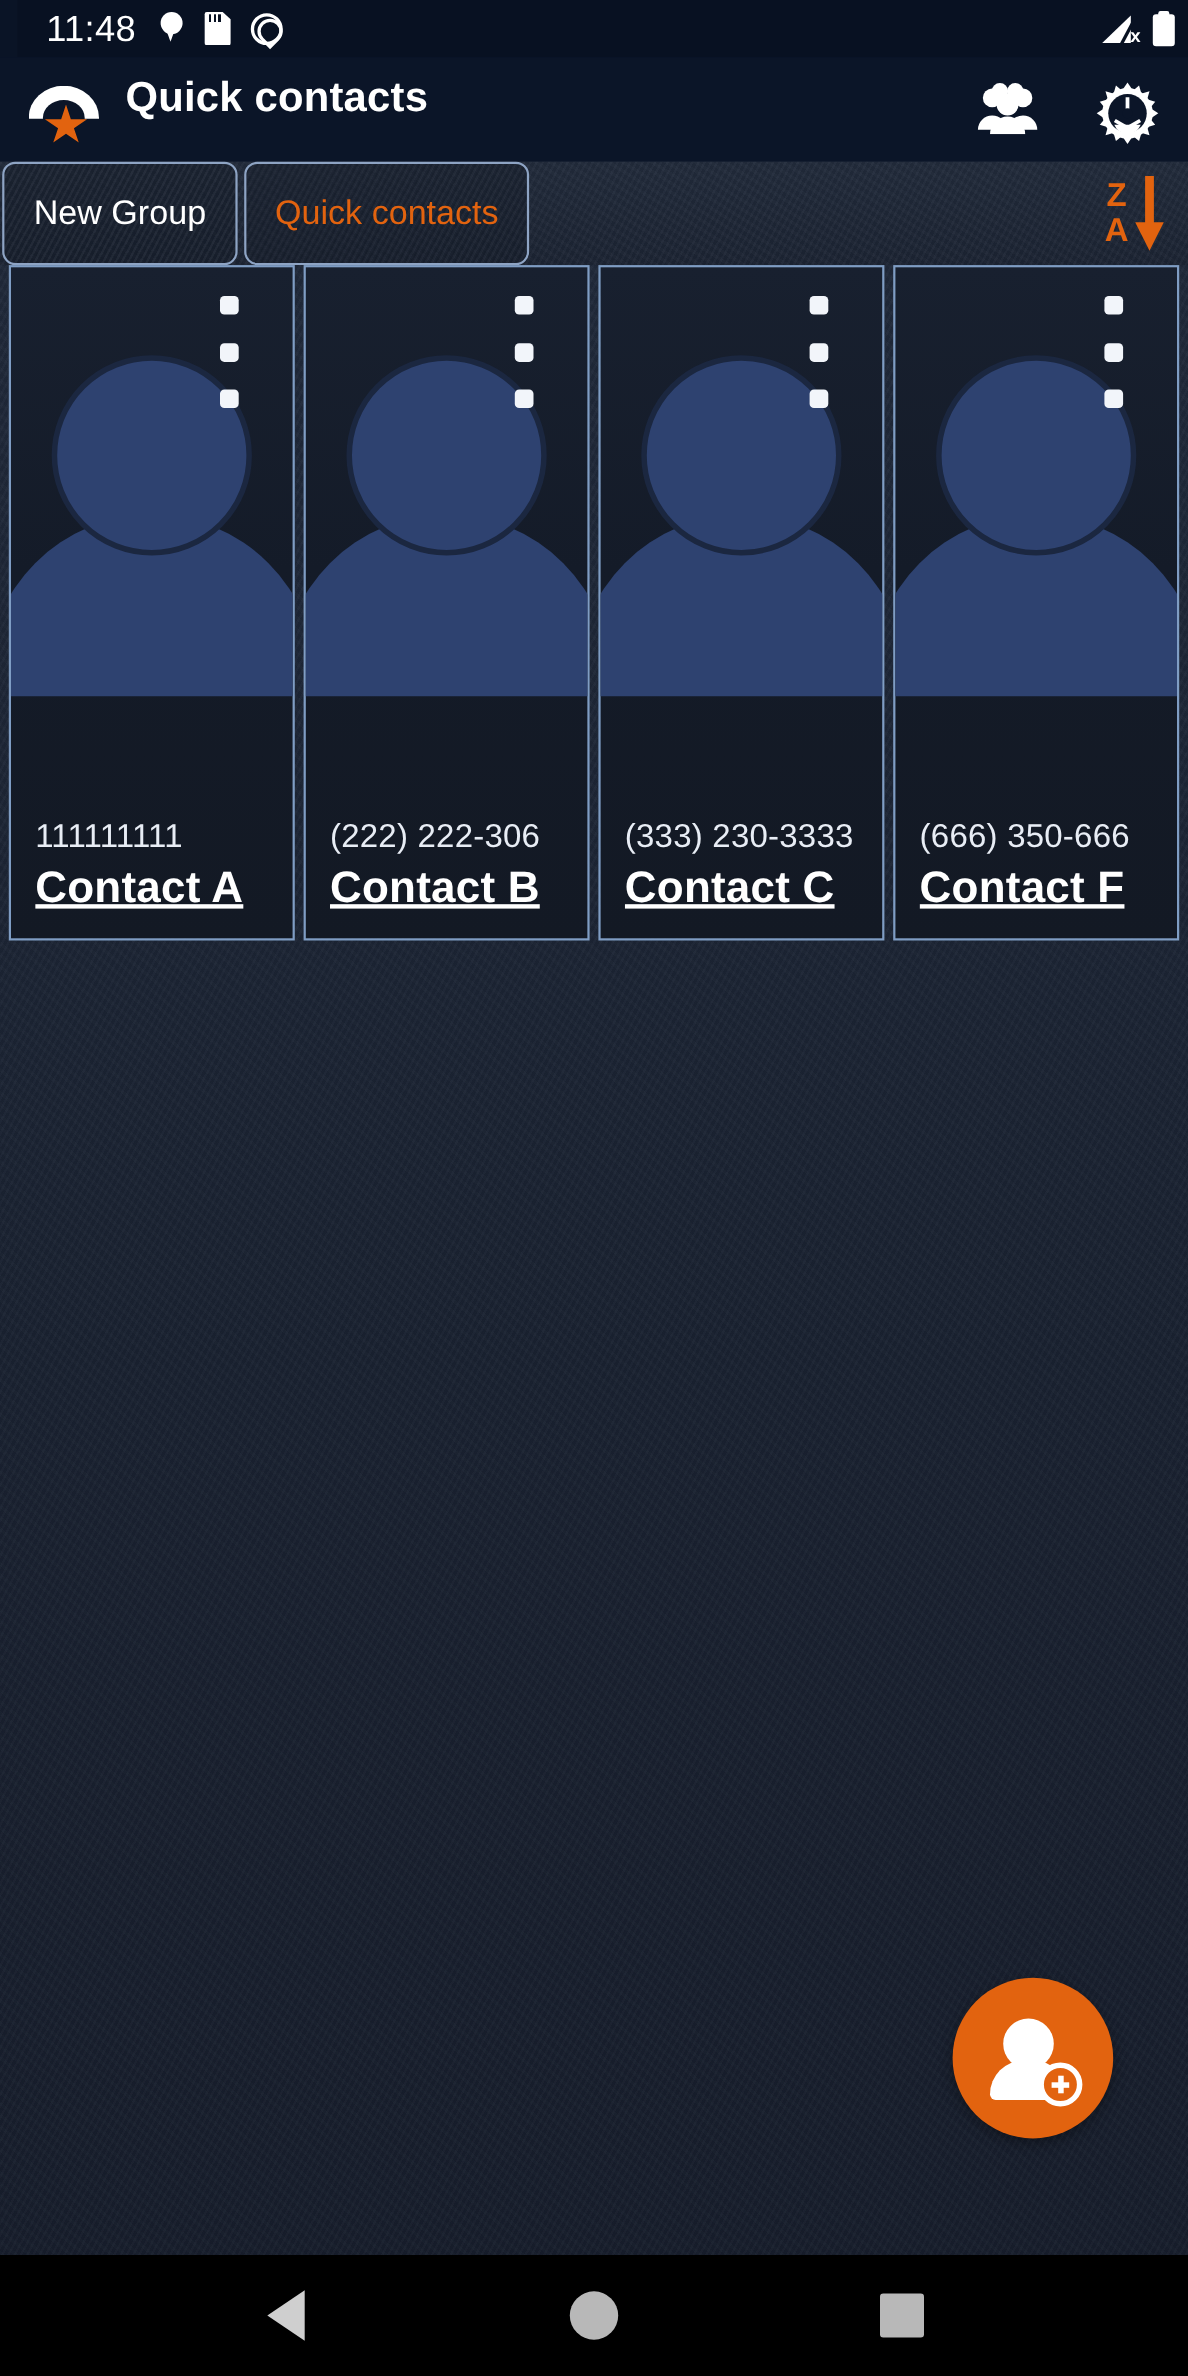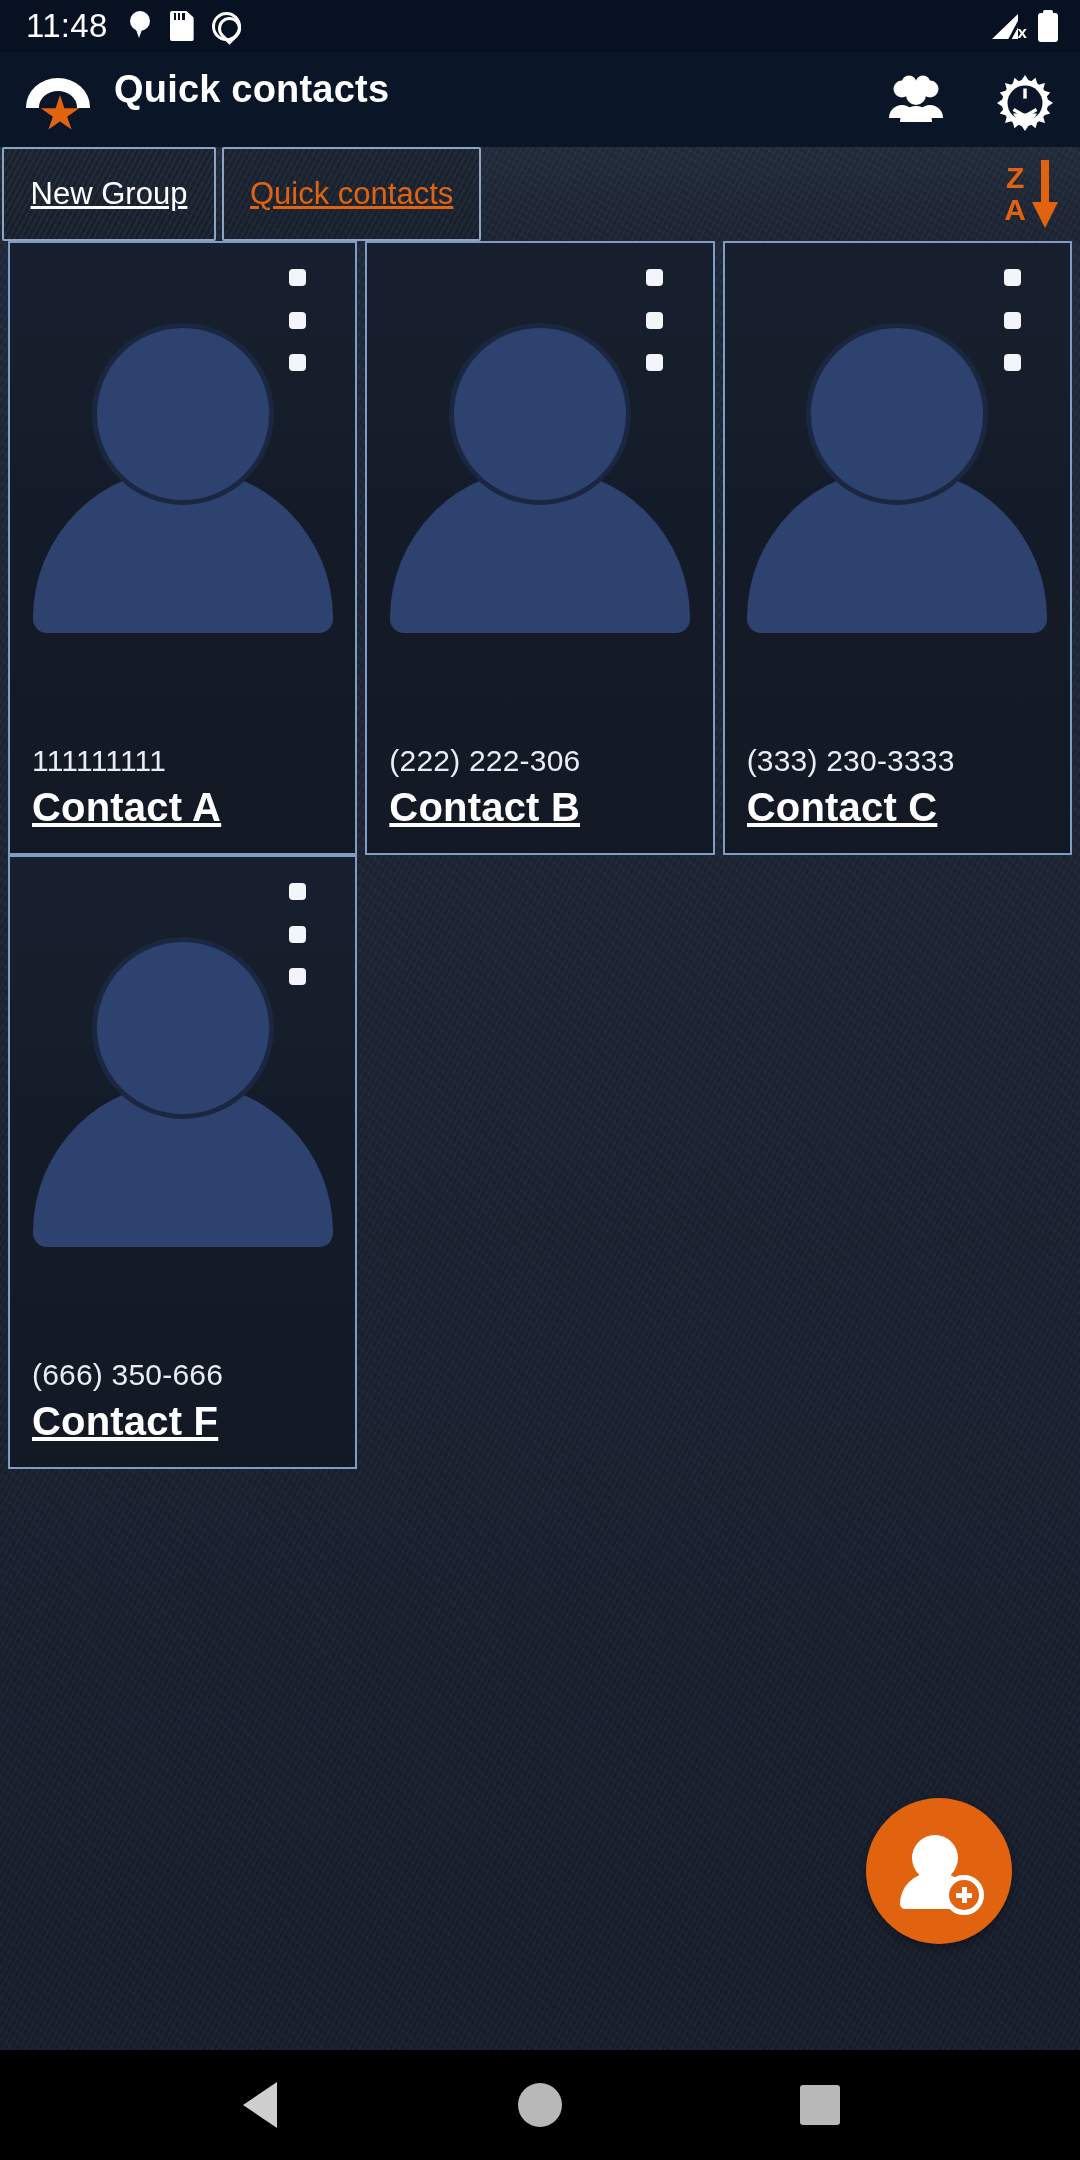--- a/index.html
+++ b/index.html
@@ -22,22 +22,23 @@
     flex-direction: column;
   }
 
   
   .status-bar {
     height: 52px;
     flex: 0 0 52px;
     background: #081122;
     display: flex;
     align-items: center;
-    padding: 0 22px 0 26px;
+    padding: 0 12px 0 26px;
     color: #ffffff;
+    margin-left: 16px;
   }
   .status-clock {
     font-size: 33px;
     letter-spacing: 0.3px;
     color: #ffffff;
     margin-right: 20px;
   }
   .status-left-icons { display: flex; align-items: center; gap: 18px; }
   .status-spacer { flex: 1 1 auto; }
   .status-right-icons { display: flex; align-items: center; gap: 12px; }
@@ -180,31 +181,30 @@
     background-image:
       repeating-linear-gradient(118deg, rgba(255,255,255,0.022) 0 2px, rgba(0,0,0,0.03) 2px 5px),
       repeating-linear-gradient(32deg, rgba(255,255,255,0.015) 0 3px, rgba(0,0,0,0.022) 3px 7px),
       linear-gradient(180deg, #222b3b 0%, #1c2433 100%);
   }
   .tab {
     height: 94px;
     min-width: 214px;
     display: flex; align-items: center; justify-content: center;
     border: 2px solid #8ea4c4;
-    border-radius: 2px;
+    border-radius: 12px;
     font-size: 31px;
     color: #ffffff;
     padding: 0 26px;
     margin-right: 6px;
     background-color: rgba(20,27,40,0.45);
     background-image:
       repeating-linear-gradient(118deg, rgba(255,255,255,0.03) 0 2px, rgba(0,0,0,0.04) 2px 5px);
     cursor: pointer;
     white-space: nowrap;
-    text-decoration: underline;
   }
   .tab.active { color: #e2630f; }
 
   .sort-btn {
     position: absolute; right: 22px; top: 50%;
     transform: translateY(-50%);
     display: flex; align-items: center; gap: 6px;
     cursor: pointer;
   }
   .sort-letters {
@@ -231,21 +231,21 @@
     background-color: #1b2433;
     background-image:
       repeating-linear-gradient(118deg, rgba(255,255,255,0.018) 0 2px, rgba(0,0,0,0.03) 2px 5px),
       repeating-linear-gradient(40deg, rgba(255,255,255,0.012) 0 3px, rgba(0,0,0,0.02) 3px 8px),
       linear-gradient(180deg, #20293a 0%, #1a2231 55%, #171e2c 100%);
     overflow: hidden;
   }
 
   .grid {
     display: grid;
-    grid-template-columns: 1fr 1fr 1fr;
+    grid-template-columns: 1fr 1fr 1fr 1fr;
     gap: 0px 8px;
     padding: 0 8px;
   }
 
   .card {
     position: relative;
     height: 614px;
     border: 2px solid #7f9dc4;
     background: linear-gradient(180deg, #18202f 0%, #141b28 45%, #131924 100%);
     overflow: hidden;

